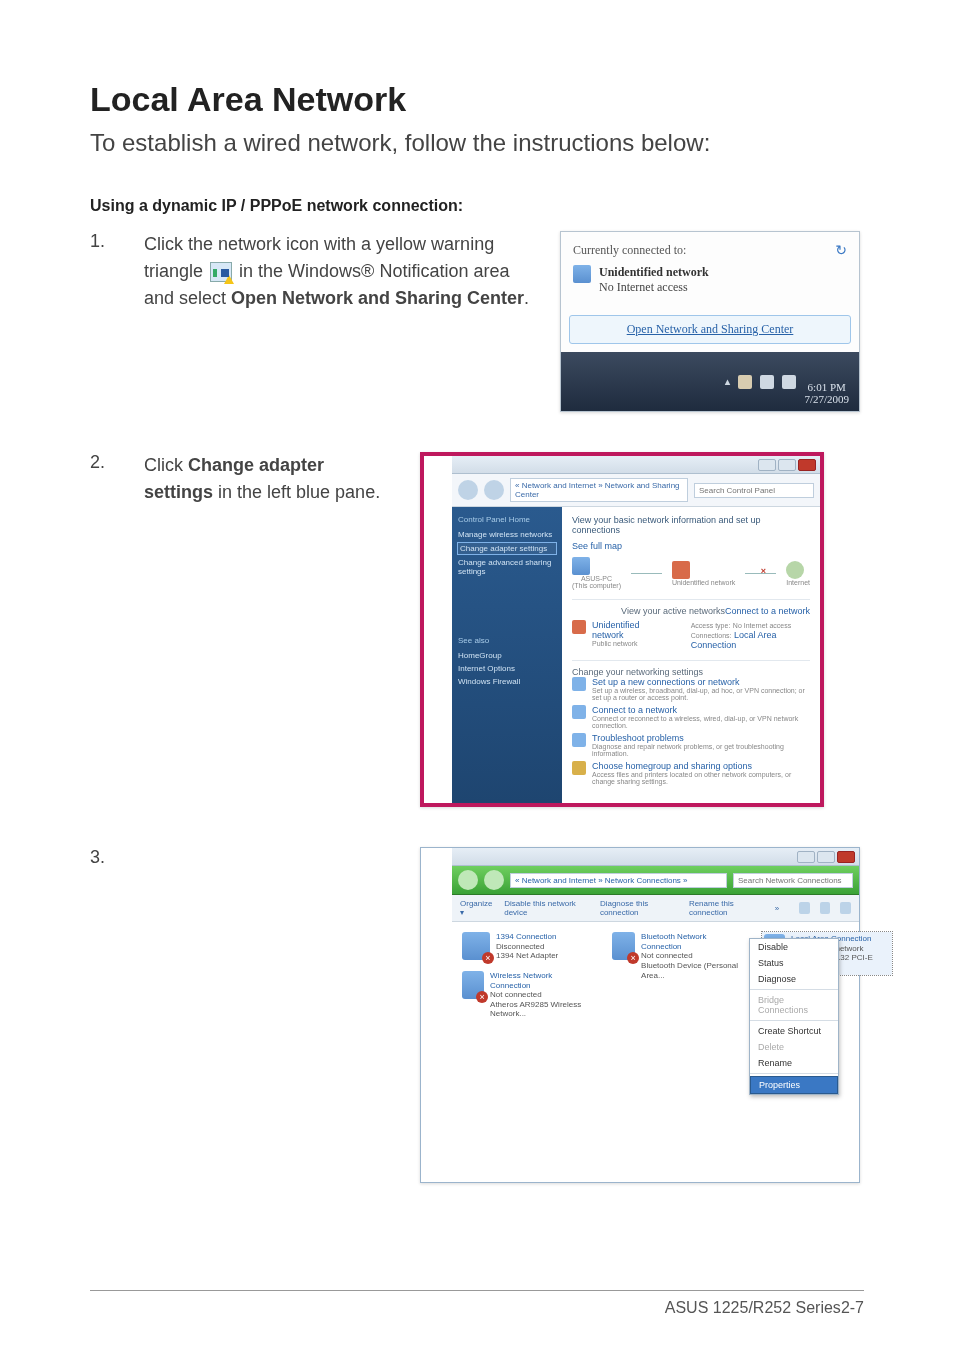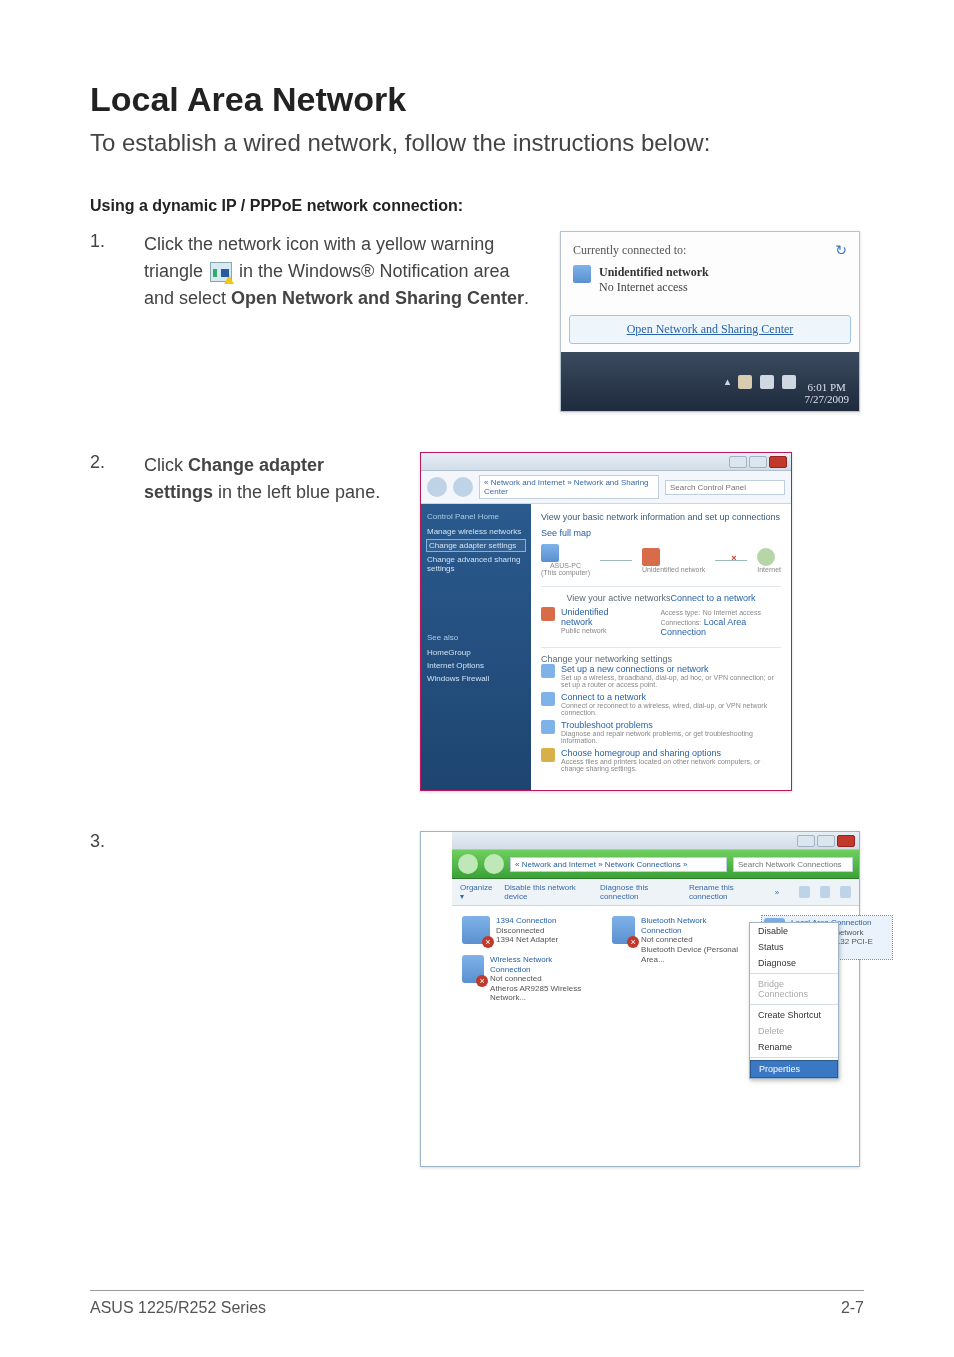--- a/index.html
+++ b/index.html
@@ -119,26 +119,27 @@
       font-size:11px;
     }
     .tray-icons { display:flex; gap:8px; align-items:center; }
     .tray-ic { width:14px;height:14px; background:#cfd8e2; border-radius:2px; }
     .tray-ic.flag { background:#d8ccb0; }
     .tray-ic.speaker { background:#cfd8e2; }
     .tray-time { text-align:center; line-height:1.1;margin-top:23px; }
 
     
     .shot2 {
-      width: 372px;
-      border: 1px solid #be185d;
+      width: 404px;
+      border: 4px solid #be185d;
       font-size: 9px;
       font-family: "Segoe UI", Tahoma, sans-serif;
       color: #5a6a7a;
       box-shadow: 0 1px 3px rgba(0,0,0,.15);
+      padding-left: 28px;
     }
     .win-title {
       background: linear-gradient(#e6eef6,#d2dde8);
       height: 18px;
       display:flex; justify-content:flex-end; align-items:center; gap:2px; padding:0 4px;
       border-bottom: 1px solid #aebfcf;
     }
     .win-btn { width:18px;height:12px;background:#dce6ef;border:1px solid #a0b2c4;border-radius:2px; }
     .win-btn.close { background:#c0392b; border-color:#922; }
     .addr-bar {
@@ -229,21 +230,21 @@
 
     .shot3-wrap { position:relative; }
 
     .footer {
       position: absolute;
       bottom: 40px;
       left: 90px; right: 90px;
       border-top: 1px solid #999;
       padding-top: 8px;
       display: flex;
-      justify-content: space-between;
+      justify-content: flex-end;
       font-size: 16px;
       color: #555;
     }
   </style>
 </head>
 <body>
 
 <div class="page">
   <div class="h1">Local Area Network</div>
   <div class="intro">To establish a wired network, follow the instructions below:</div>
@@ -339,21 +340,21 @@
               <div class="rp-node net"></div>
               <div class="rp-label">Unidentified network</div>
             </div>
             <div class="rp-line x"></div>
             <div style="text-align:center">
               <div class="rp-node globe"></div>
               <div class="rp-label">Internet</div>
             </div>
           </div>
           <div class="rp-block">
-            <div style="display:flex;justify-content:center">
+            <div style="display:flex;justify-content:flex-end">
               <span>View your active networks</span>
               <span class="rp-link">Connect to a network</span>
             </div>
             <div class="rp-row" style="margin-top:4px">
               <span class="rp-ic red"></span>
               <div>
                 <div class="rp-link">Unidentified network</div>
                 <div class="rp-sub">Public network</div>
               </div>
               <div style="margin-left:20px">

